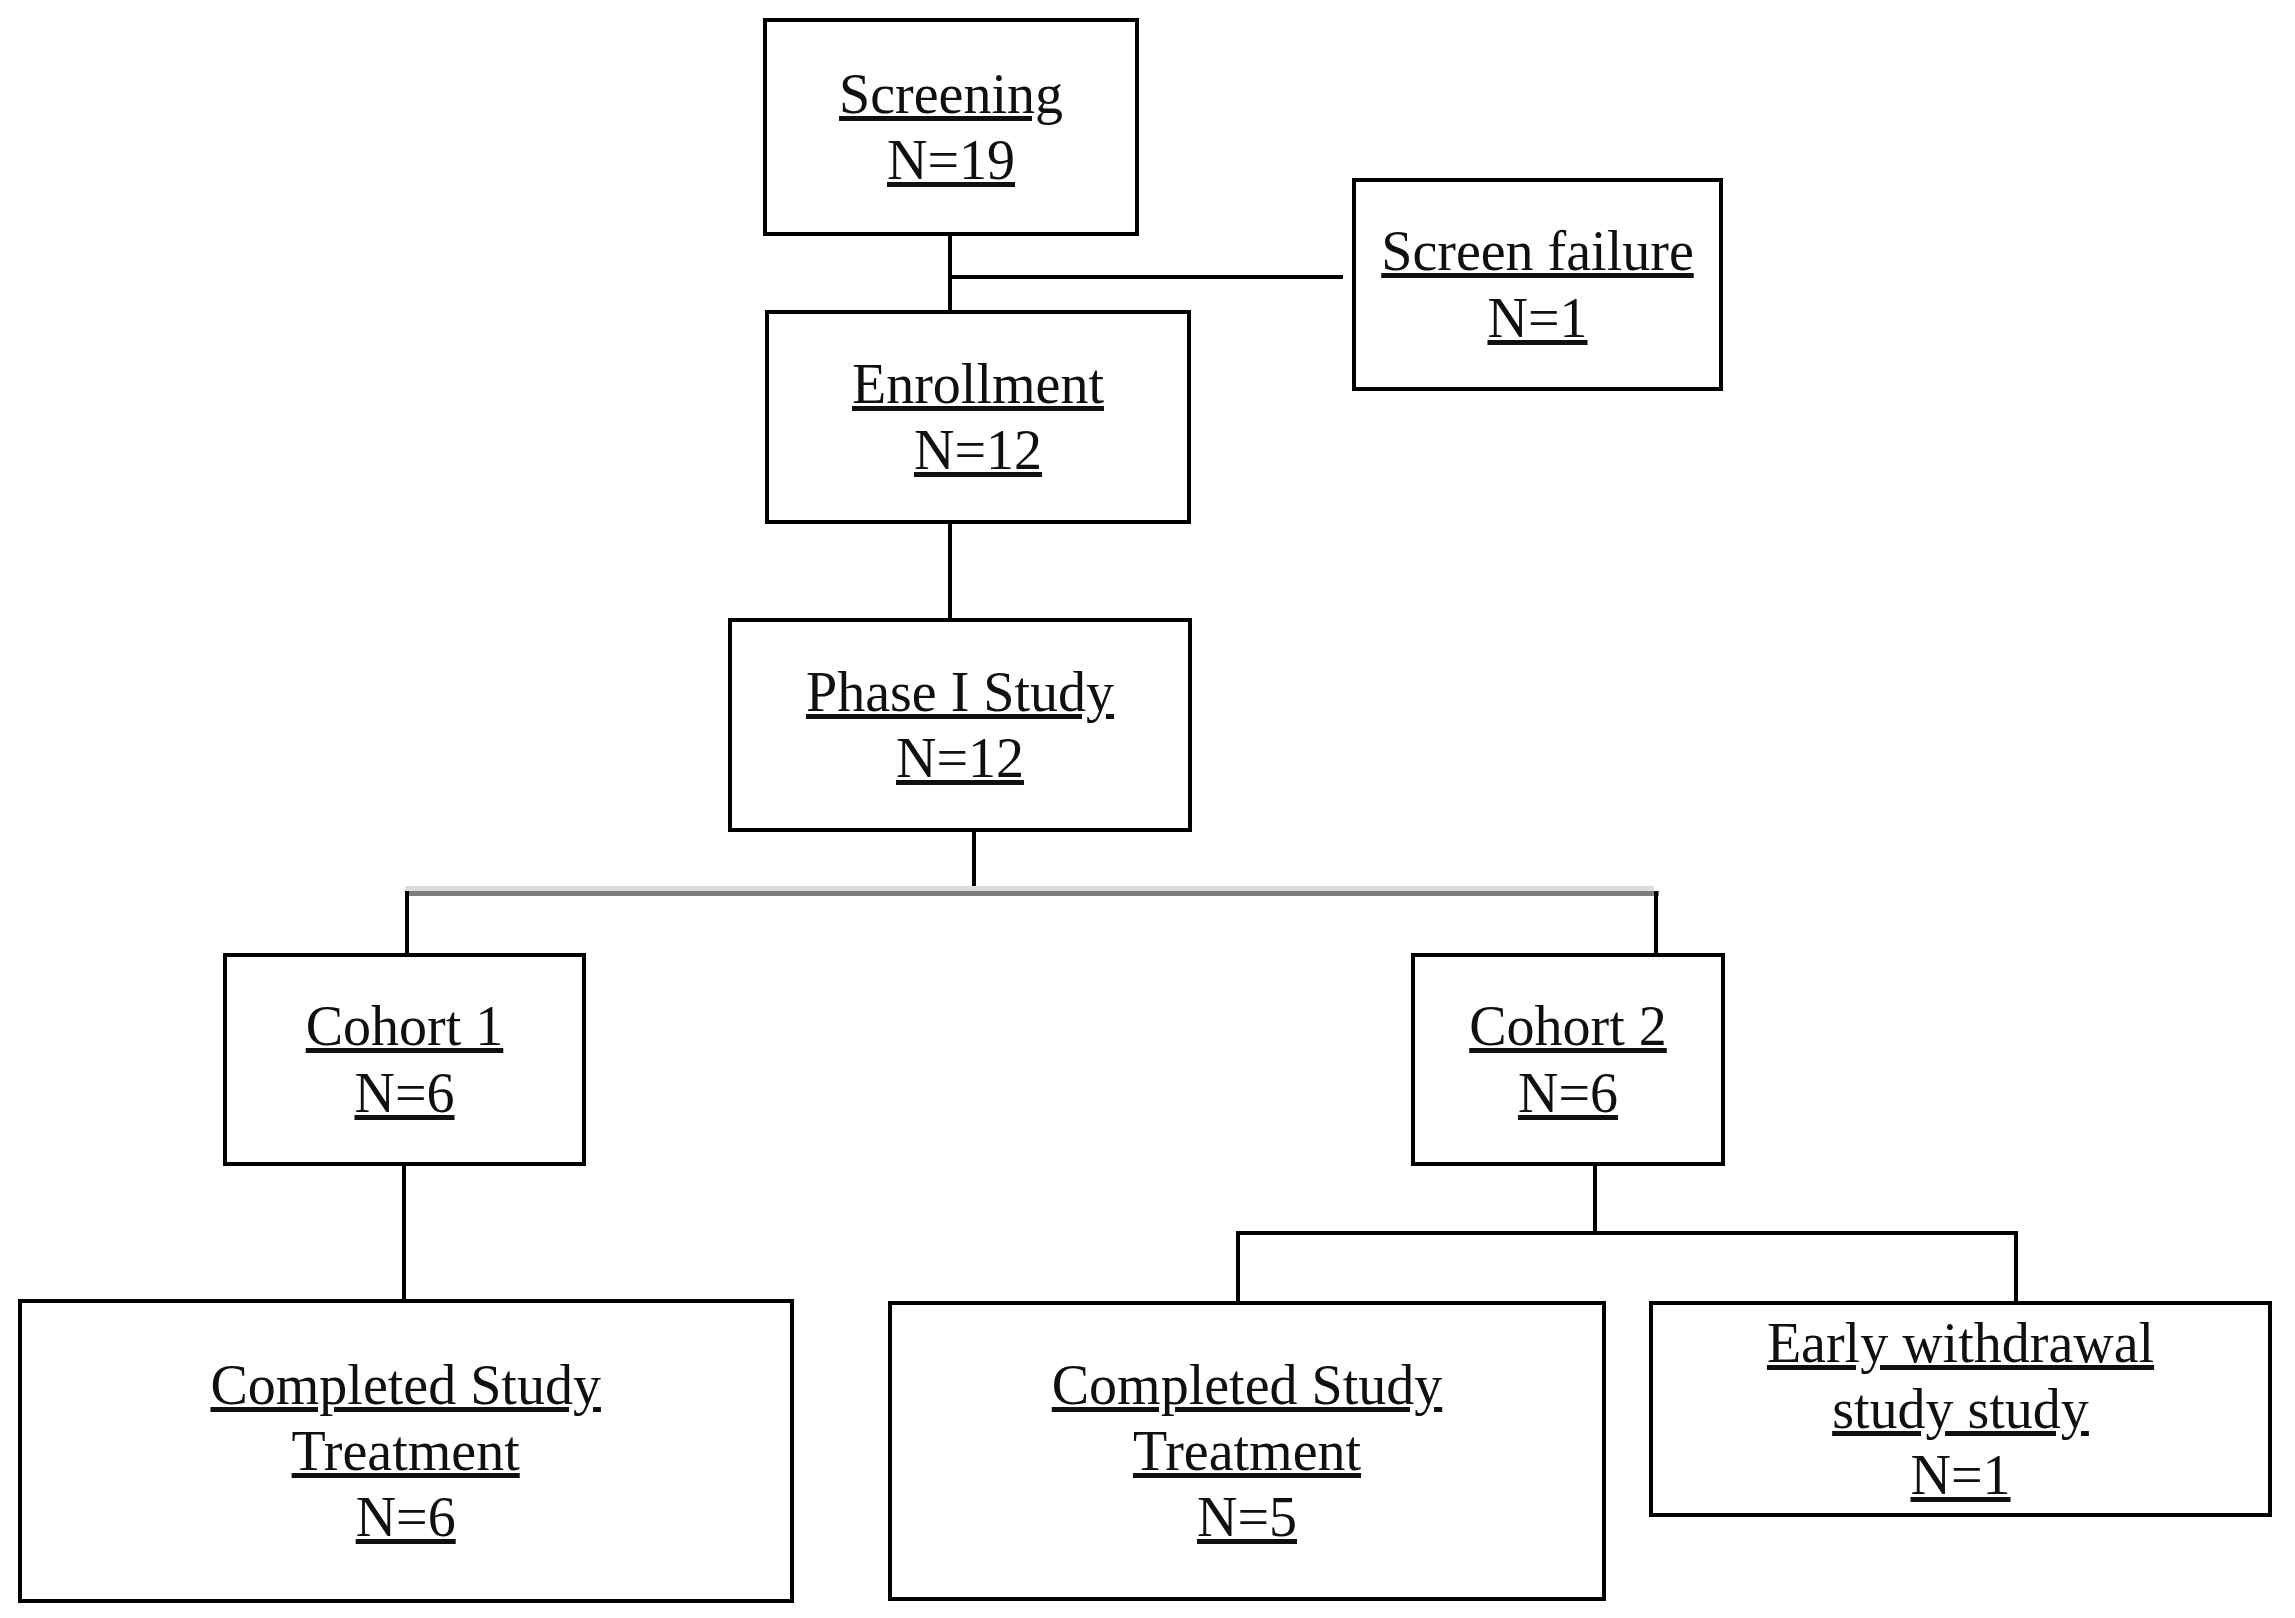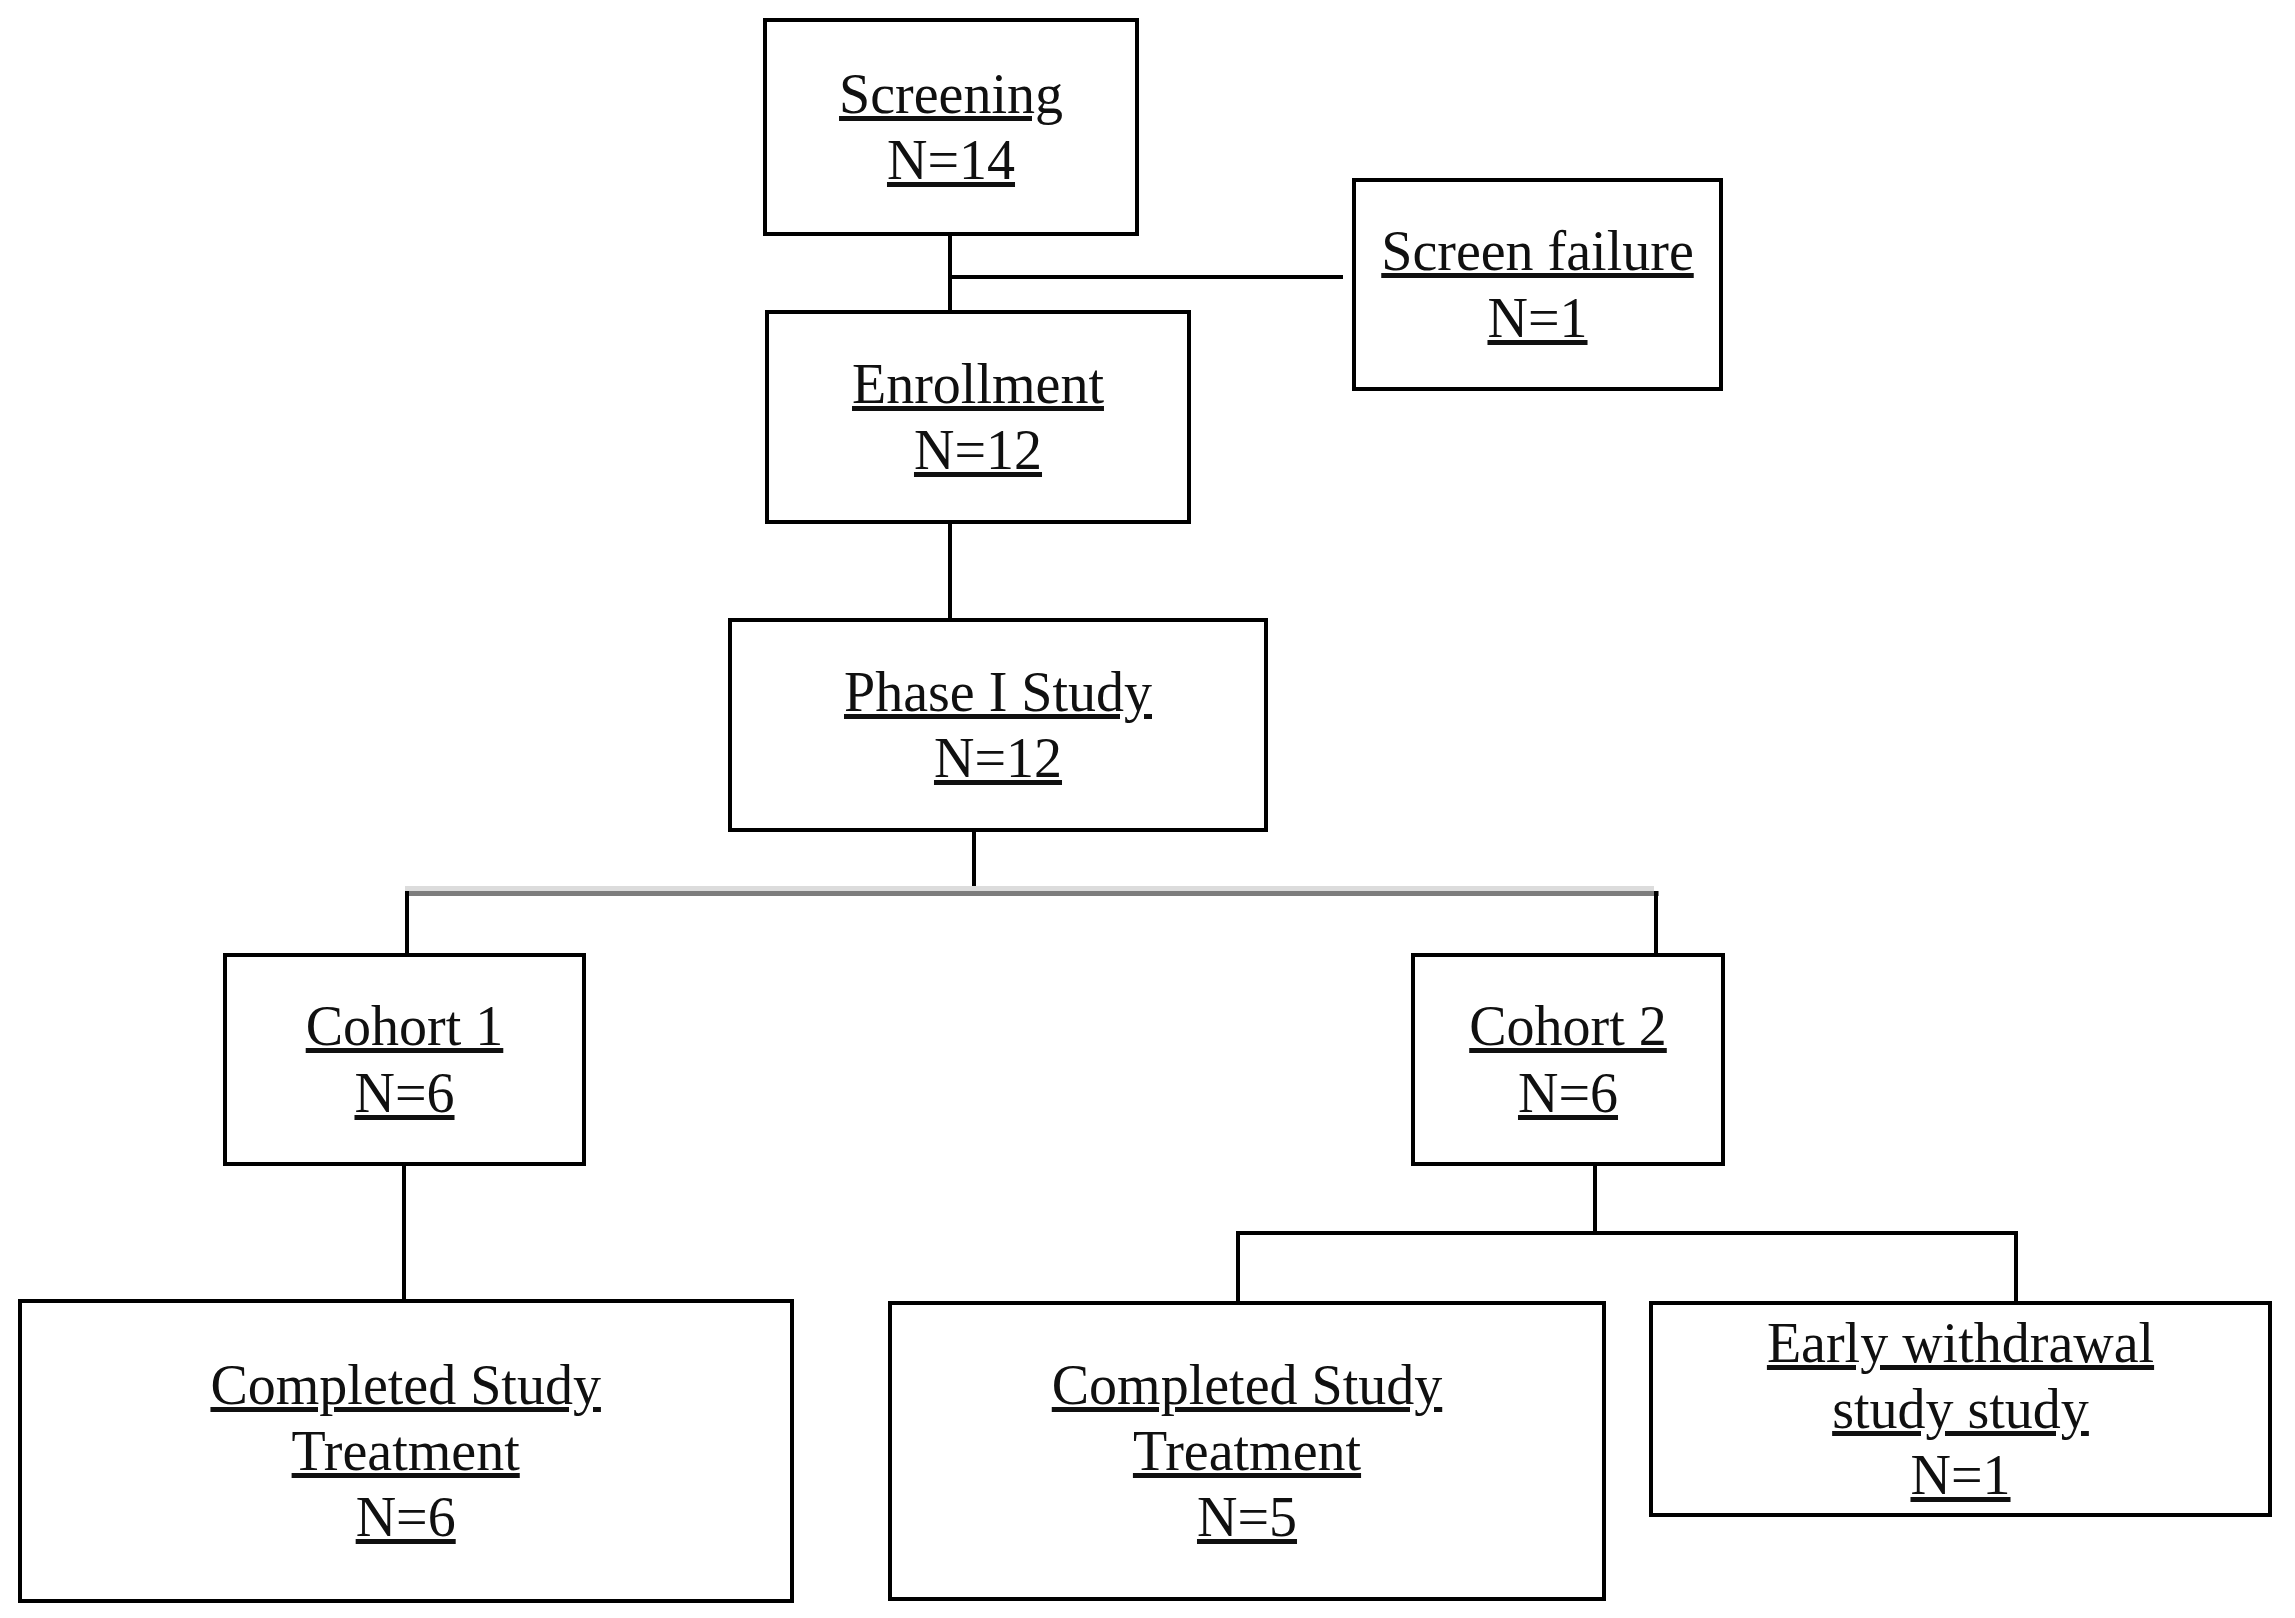--- a/index.html
+++ b/index.html
@@ -89,34 +89,34 @@
   <div class="conn-v" style="left:1593px; top:1163px; height:71px;"></div>
 
   <div class="conn-h" style="left:1236px; top:1231px; width:782px;"></div>
 
   <div class="conn-v" style="left:1236px; top:1231px; height:74px;"></div>
 
   <div class="conn-v" style="left:2014px; top:1231px; height:74px;"></div>
 
   <div class="node" style="left:763px; top:17.7px; width:376px; height:218px;">
     <span class="ln">Screening</span>
-    <span class="ln">N=14</span>
+    <span class="ln">N=19</span>
   </div>
 
   <div class="node" style="left:1340px; top:178px; width:371px; height:213px;margin-left:12px;">
     <span class="ln">Screen failure</span>
     <span class="ln">N=1</span>
   </div>
 
   <div class="node" style="left:765px; top:310px; width:426px; height:214px;">
     <span class="ln">Enrollment</span>
     <span class="ln">N=12</span>
   </div>
 
-  <div class="node" style="left:728px; top:618px; width:540px; height:214px;">
+  <div class="node" style="left:728px; top:618px; width:464px; height:214px;">
     <span class="ln">Phase I Study</span>
     <span class="ln">N=12</span>
   </div>
 
   <div class="node" style="left:223px; top:953px; width:363px; height:213px;">
     <span class="ln">Cohort 1</span>
     <span class="ln">N=6</span>
   </div>
 
   <div class="node" style="left:1411px; top:953px; width:314px; height:213px;">

